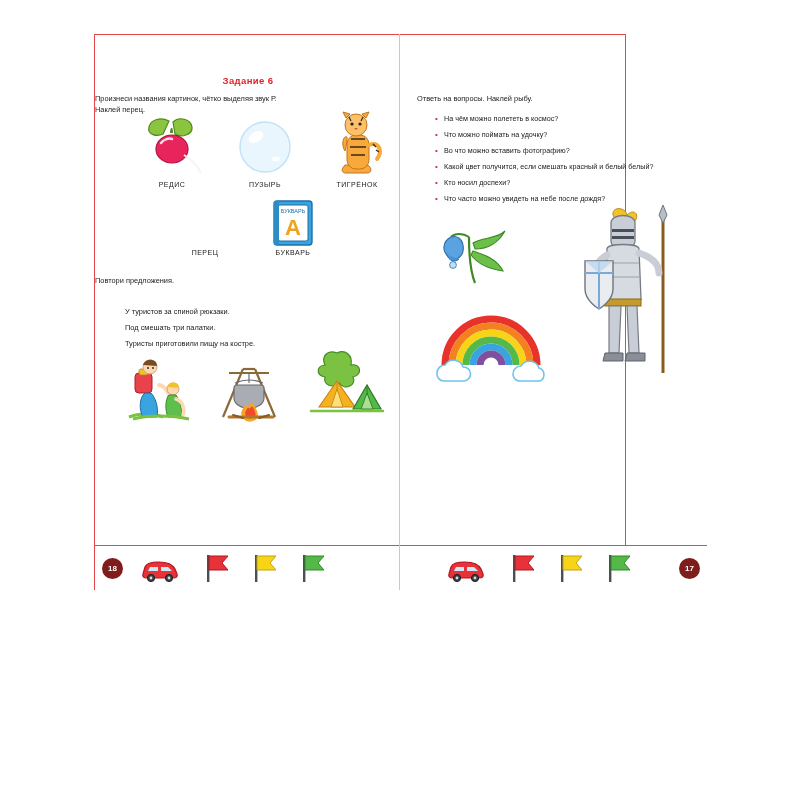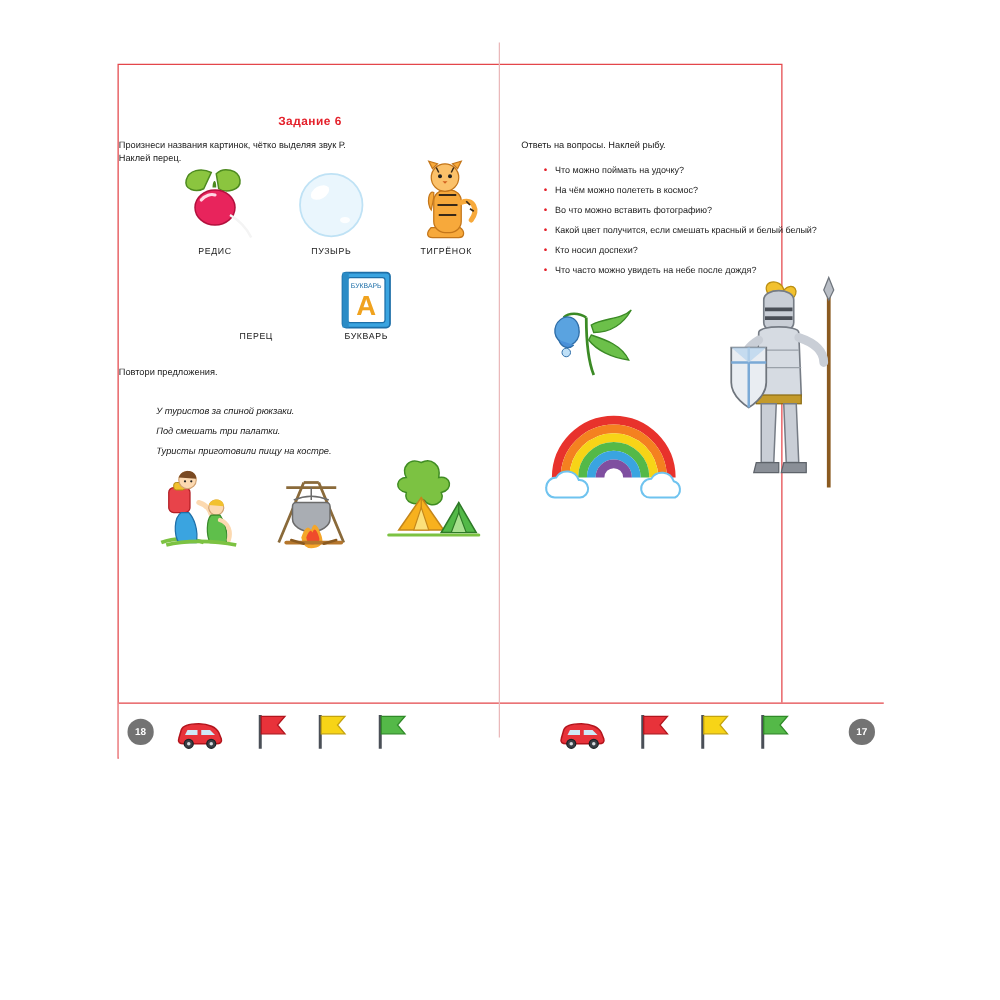--- a/index.html
+++ b/index.html
@@ -20,21 +20,20 @@
   }
   .spread {
     position: absolute;
     left: 94px;
     top: 34px;
     width: 532px;
     height: 556px;
     background: #ffffff;
     border: 1px solid #e4464a;
     box-sizing: border-box;
-    margin-top: 17px;
   }
   .spine {
     position: absolute;
     left: 399px;
     top: 34px;
     width: 1px;
     height: 556px;
     background: #eab9ba;
   }
   .half {
@@ -69,21 +68,20 @@
     letter-spacing: 0.5px;
     text-align: center;
     white-space: nowrap;
     transform: translateX(-50%);
   }
   .sent {
     position: absolute;
     color: #1a1a1a;
     font-size: 7.4px;
     white-space: nowrap;
-    font-style: italic;
   }
   .q-list {
     position: absolute;
     left: 34px;
     top: 78px;
     width: 250px;
   }
   .q-item {
     position: relative;
     color: #1a1a1a;
@@ -111,21 +109,21 @@
     background: #ffffff;
     border-top: 1px solid #e4464a;
     box-sizing: border-box;
   }
   .page-num {
     position: absolute;
     top: 12px;
     width: 21px;
     height: 21px;
     border-radius: 50%;
-    background: #737373;
+    background: #7f1d1d;
     color: #ffffff;
     font-size: 8px;
     line-height: 21px;
     text-align: center;
     font-weight: bold;
   }
   .page-num.left { left: 7px; }
   .page-num.right { right: 7px; }
 
   
@@ -253,22 +251,22 @@
         </svg>
       </div>
 
     </div>
 
     <div class="half right">
 
       <div class="instr" style="top:58px;padding-left:16px;">Ответь на вопросы. Наклей рыбу.</div>
 
       <div class="q-list">
+        <div class="q-item">На чём можно полететь в космос?</div>
         <div class="q-item">Что можно поймать на удочку?</div>
-        <div class="q-item">На чём можно полететь в космос?</div>
         <div class="q-item">Во что можно вставить фотографию?</div>
         <div class="q-item">Какой цвет получится, если смешать красный и белый белый?</div>
         <div class="q-item">Кто носил доспехи?</div>
         <div class="q-item">Что часто можно увидеть на небе после дождя?</div>
       </div>
 
       <div class="fig" style="left:38px; top:180px;">
         <svg width="90" height="82" viewBox="0 0 90 82">
           <path d="M34 28 C44 22 58 24 66 16 C58 30 46 34 36 34 Z" fill="#6cc04a" stroke="#3b8a25" stroke-width="1.1"></path>
           <path d="M34 36 C46 40 58 44 64 56 C50 54 38 48 32 40 Z" fill="#6cc04a" stroke="#3b8a25" stroke-width="1.1"></path>

